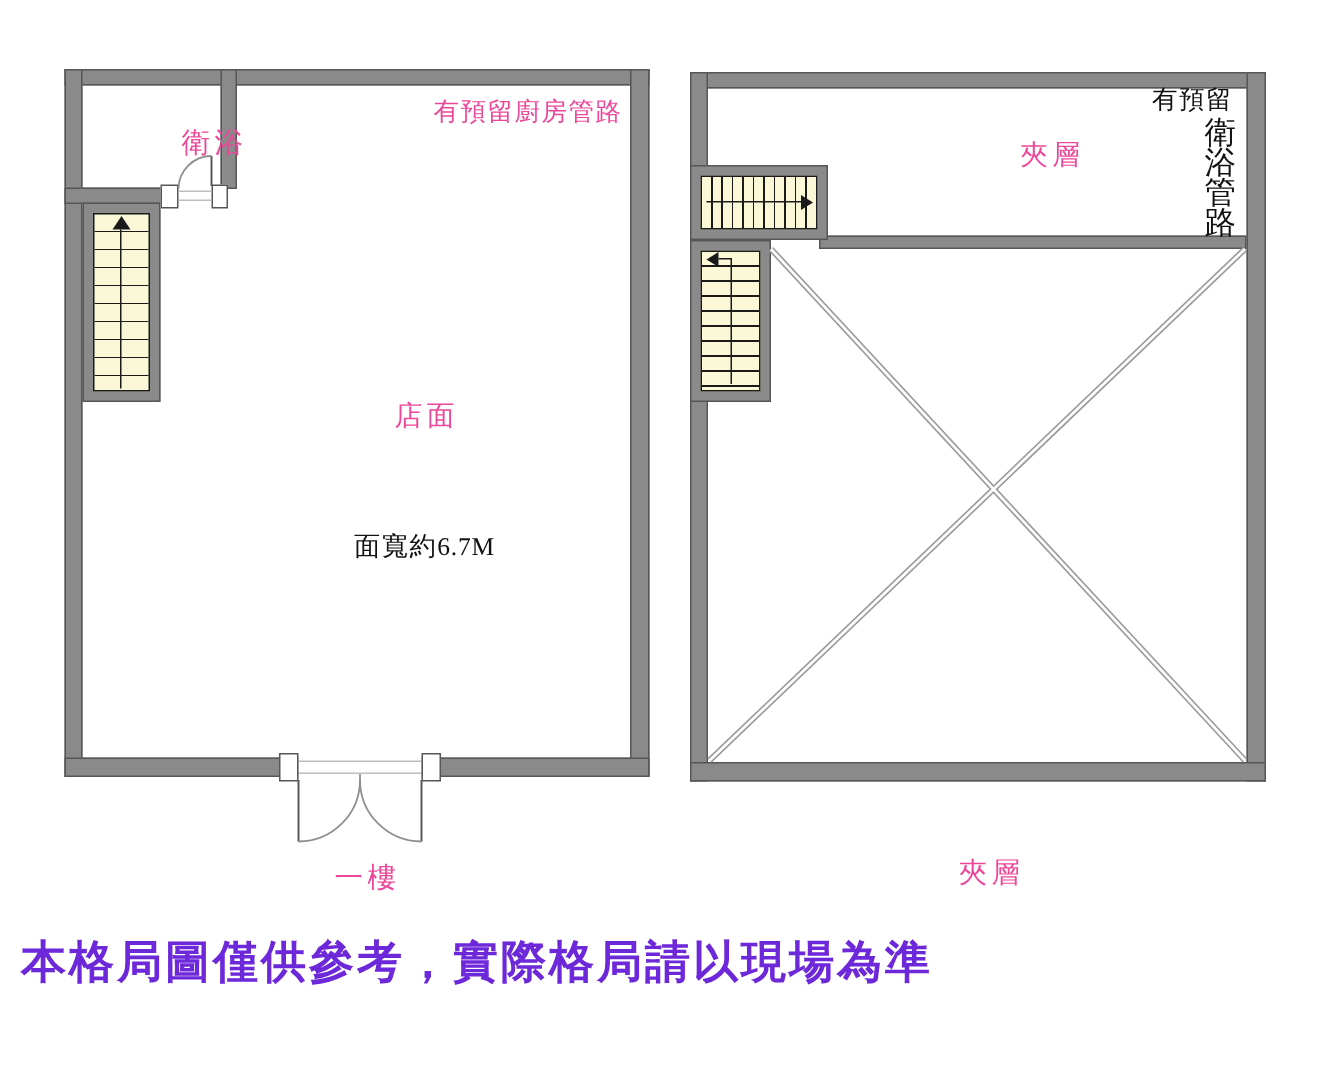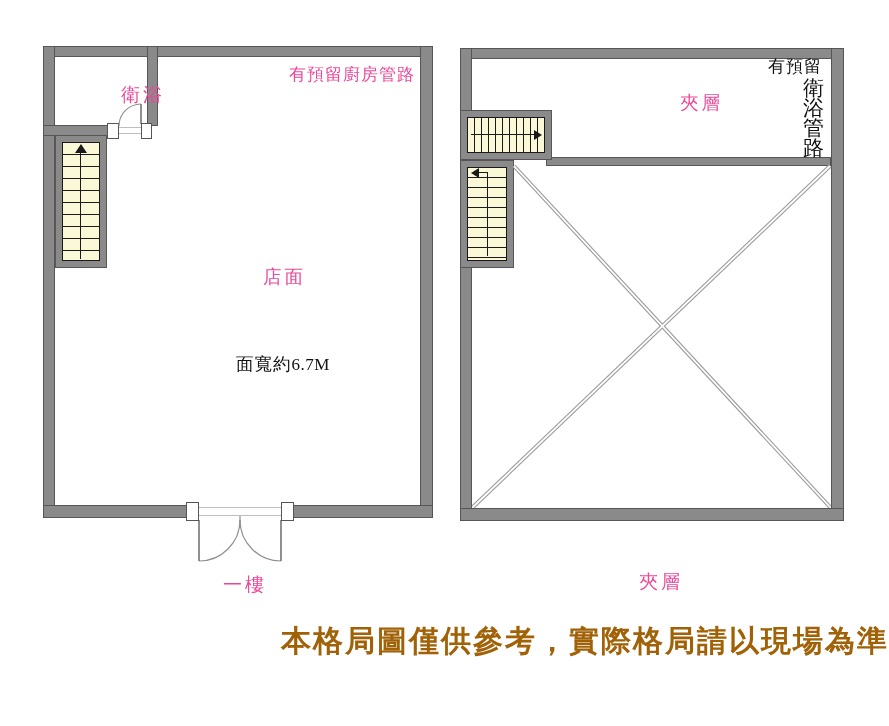--- a/index.html
+++ b/index.html
@@ -64,22 +64,22 @@
   .dim-line{font-size:17.5px;height:26px;letter-spacing:1px;}
   .dim-value{font-size:17px;letter-spacing:0.5px;}
   #mezz-note{position:absolute;top:55px;right:67px;z-index:6;text-align:right;margin-left:16px;}
   #mezz-note .head{font-size:17px;letter-spacing:1px;}
   #mezz-note .vert{
     font-size:21px;line-height:20px;width:19px;
     margin-left:auto;word-break:break-all;text-align:left;
   }
   #disclaimer{
     position:absolute;left:0;top:621px;width:889px;padding-left:14px;box-sizing:border-box;
-    text-align:right;font-family:Liberation Mono, monospace;
-    font-weight:bold;font-size:30px;letter-spacing:2px;color:#a16207;z-index:6;
+    text-align:left;font-family:Liberation Mono, monospace;
+    font-weight:bold;font-size:30px;letter-spacing:2px;color:#6d28d9;z-index:6;
   }
   #overlay{position:absolute;left:0;top:0;z-index:5;pointer-events:none;}
 </style>
 </head>
 <body>
 
 <div id="canvas">
 
   <div>
 

